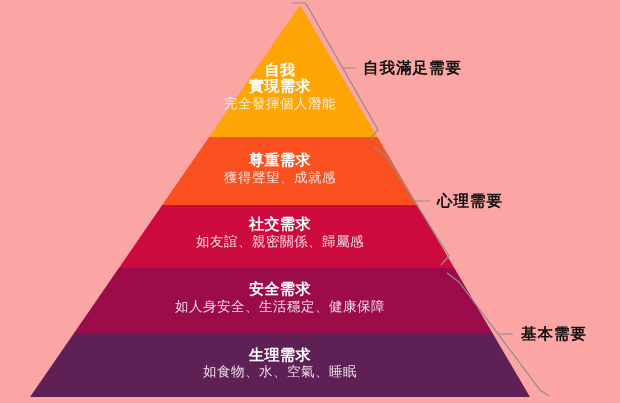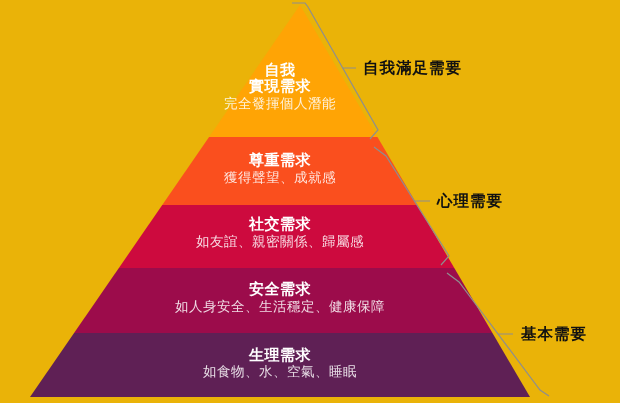--- a/index.html
+++ b/index.html
@@ -1,17 +1,17 @@
 <!DOCTYPE html>
 <html><head>
 <meta charset="utf-8">
 <style>
   html,body{margin:0;padding:0;background:#fff;}
   .stage{
-    position:relative;width:620px;height:403px;background:#eab308;overflow:hidden;
+    position:relative;width:620px;height:403px;background:#fca5a5;overflow:hidden;
     font-family:"Liberation Sans","DejaVu Sans",sans-serif;
   }
   svg{display:block;}
   text{font-family:"Liberation Sans","DejaVu Sans",sans-serif;}
   .lvl-title{
     font-size:15px;font-weight:bold;fill:#ffffff;
     text-anchor:middle;dominant-baseline:middle;letter-spacing:0.5px;
   }
   .lvl-desc{
     font-size:13.5px;fill:rgba(255,255,255,0.85);

